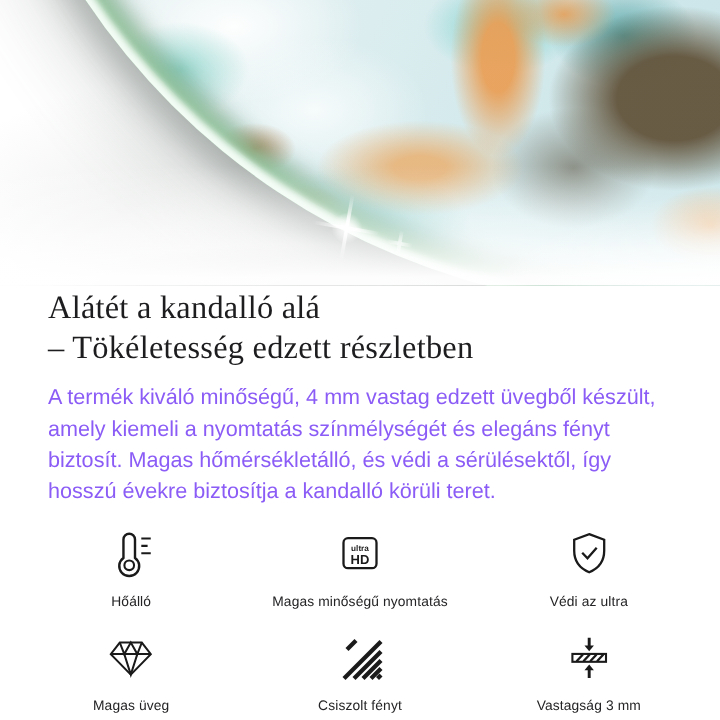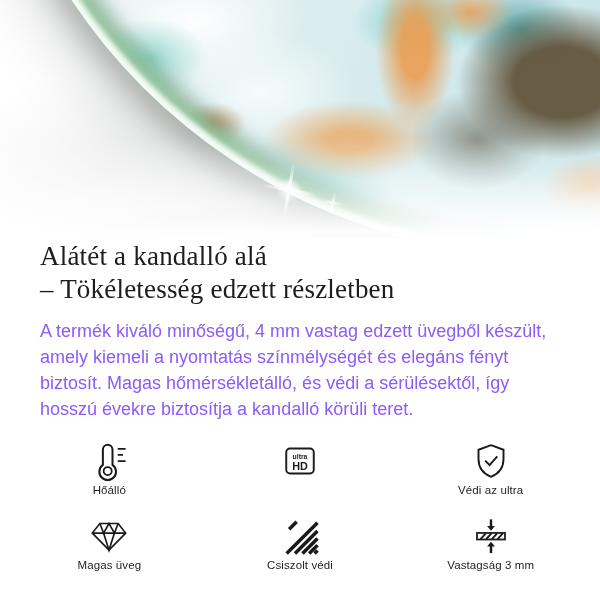--- a/index.html
+++ b/index.html
@@ -112,21 +112,21 @@
   .features {
     display: grid;
     grid-template-columns: repeat(3, 1fr);
     row-gap: 17px;
     margin: 16px 14px 0 14px;
   }
   .feature { display: flex; flex-direction: column; align-items: center; }
   .icon-box { height: 46px; display: flex; align-items: center; justify-content: center; }
   .icon-box svg { display: block; }
   .feature-label {
-    margin-top: 0;
+    margin-top: 12px;
     font-size: 11.5px;
     color: #242426;
     text-align: center;
     letter-spacing: 0.1px;
   }
   .stroke { fill: none; stroke: #1a1a1a; stroke-width: 2.3; }
   .stroke-thin { fill: none; stroke: #1a1a1a; stroke-width: 2; }
   .fill { fill: #1a1a1a; }
 </style>
 </head>
@@ -170,20 +170,21 @@
     </div>
 
     <div class="feature">
       <div class="icon-box">
         <svg width="40" height="40" viewBox="0 0 48 48">
           <rect class="stroke" x="7.5" y="9" width="33" height="30" rx="4.5"></rect>
           <text x="24" y="21.5" text-anchor="middle" font-family="Liberation Sans, sans-serif" font-size="8.2" font-weight="700" fill="#1a1a1a">ultra</text>
           <text x="24" y="34.5" text-anchor="middle" font-family="Liberation Sans, sans-serif" font-size="13" font-weight="700" fill="#1a1a1a">HD</text>
         </svg>
       </div>
+      <div class="feature-label">Magas minőségű nyomtatás</div>
     </div>
 
     <div class="feature">
       <div class="icon-box">
         <svg width="40" height="40" viewBox="0 0 48 48">
           <path class="stroke" d="M24 5 L39 10.5 V21.5 C39 33.5 32.5 39.5 24 43 C15.5 39.5 9 33.5 9 21.5 V10.5 Z"></path>
           <path class="stroke" d="M17 23.5 L22.3 29 L31.5 18.5"></path>
         </svg>
       </div>
       <div class="feature-label">Védi az ultra</div>
@@ -207,21 +208,21 @@
           <g stroke="#1a1a1a" stroke-width="4.2" stroke-linecap="butt" fill="none">
             <path d="M11 16 L20 7"></path>
             <path d="M8 45 L45 8"></path>
             <path d="M18 45 L45 18"></path>
             <path d="M27 45 L45 27"></path>
             <path d="M35 45 L45 35"></path>
             <path d="M41.5 45 L45 41.5"></path>
           </g>
         </svg>
       </div>
-      <div class="feature-label">Csiszolt védi</div>
+      <div class="feature-label">Csiszolt fényt</div>
     </div>
 
     <div class="feature">
       <div class="icon-box">
         <svg width="42" height="44" viewBox="0 0 48 48">
           <rect class="stroke-thin" x="8" y="20.5" width="32" height="7.5"></rect>
           <g stroke="#1a1a1a" stroke-width="2.2" fill="none">
             <path d="M12 27.5 L18 21 M18.5 27.5 L24.5 21 M25 27.5 L31 21 M31.5 27.5 L37.5 21"></path>
           </g>
           <path class="fill" d="M22.6 5 h2.8 v8 h-2.8 Z"></path>

